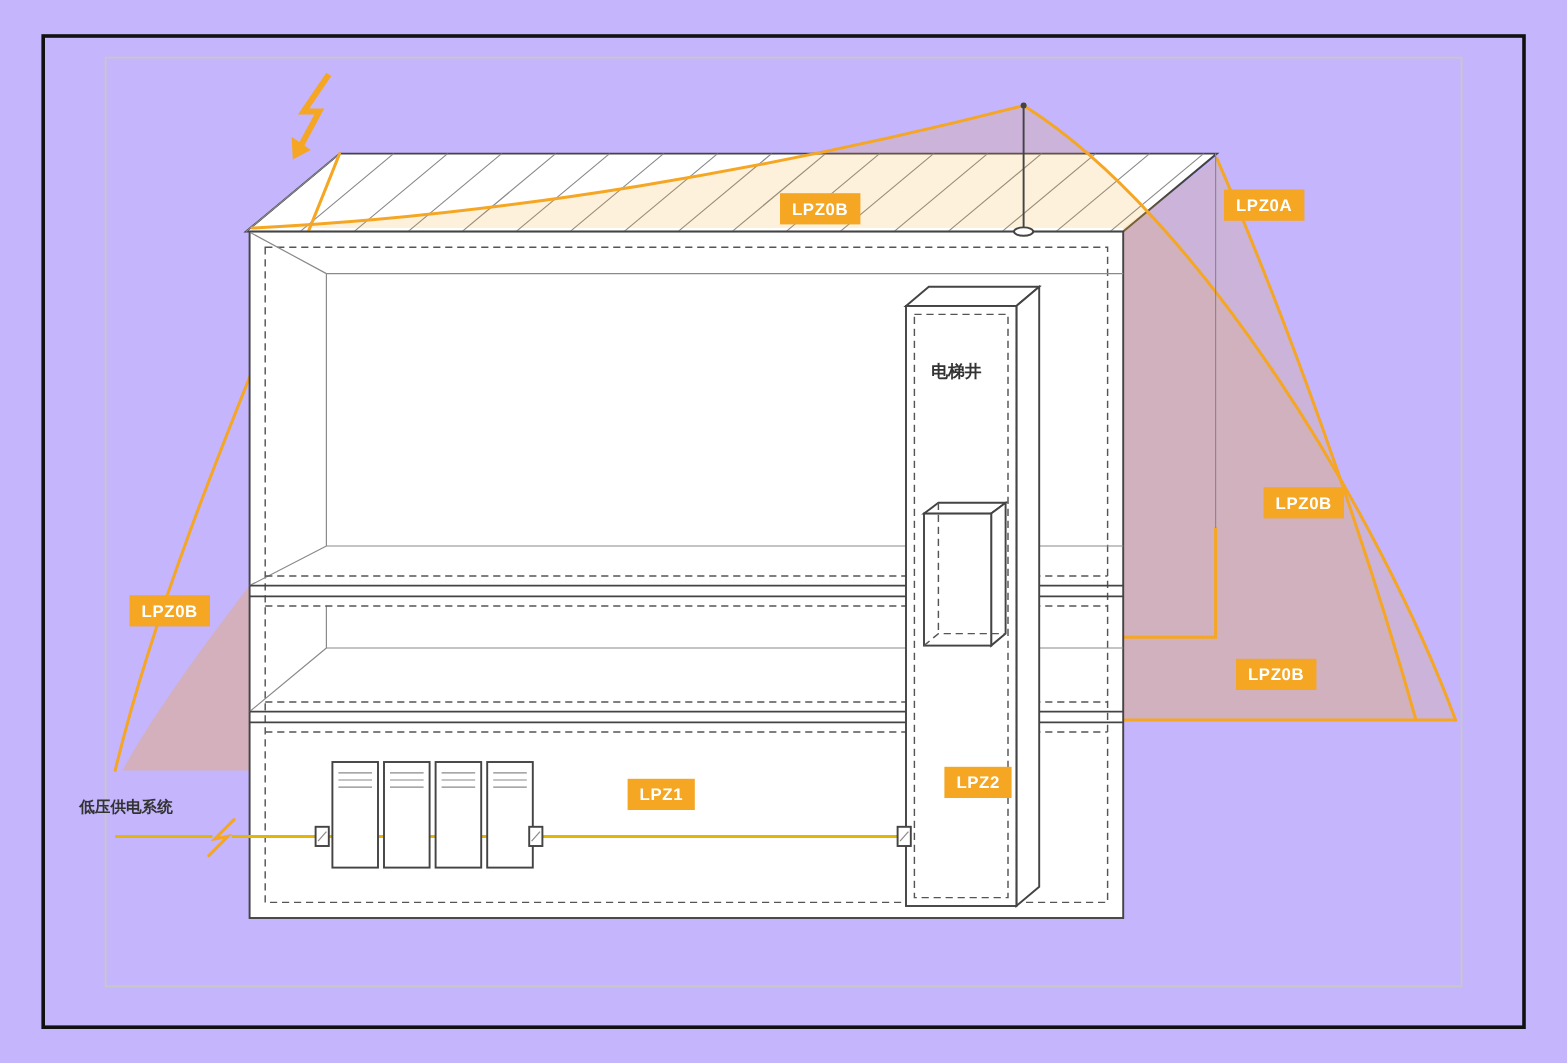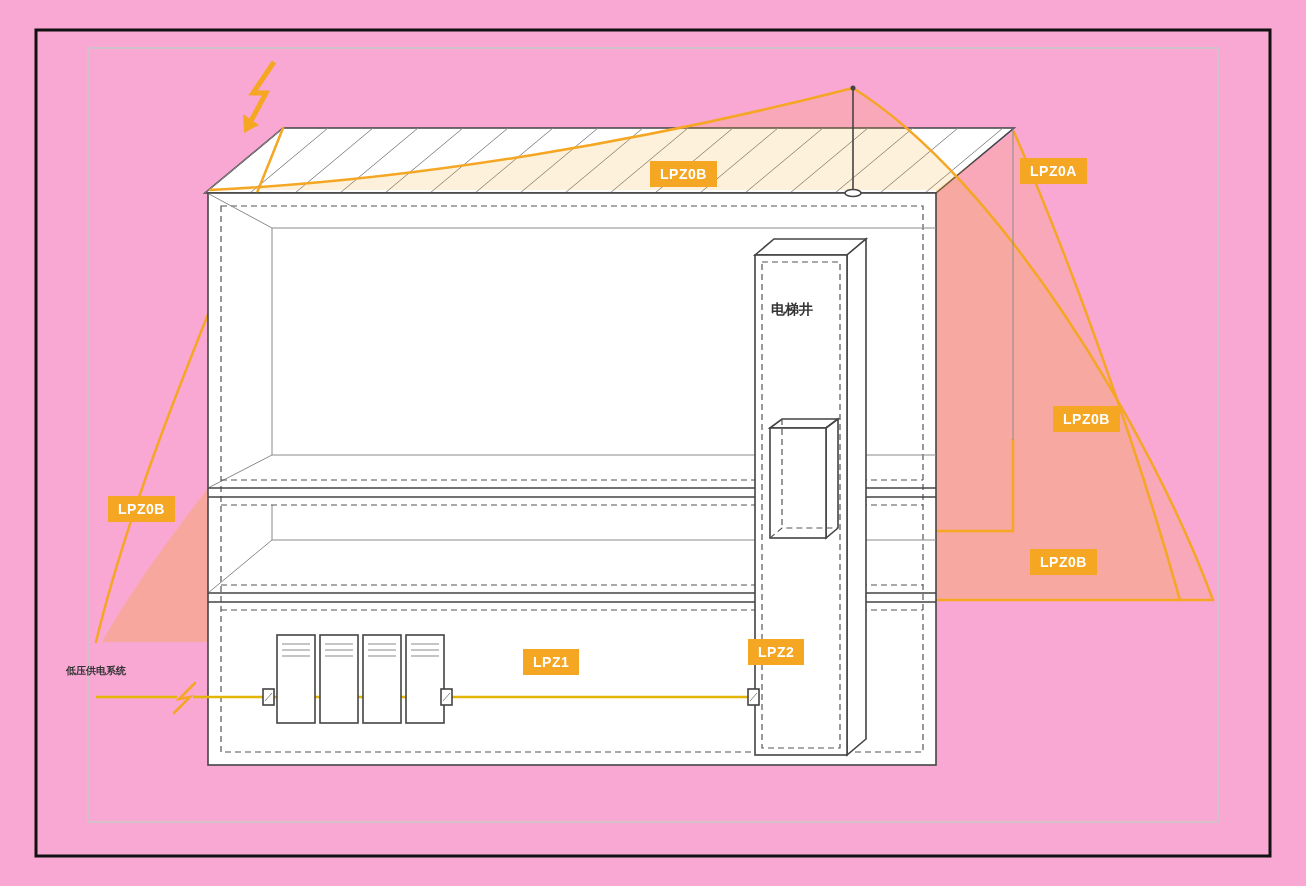--- a/index.html
+++ b/index.html
@@ -1,16 +1,16 @@
 <!DOCTYPE html>
 <html style="--accent: #F5A623; --wire: #E3B505; --line-dark: #444444; --frame-dark: #111111; --frame-light: #C8C8C8; --text-dark: #333333;"><head>
 <meta charset="utf-8">
 <style>
   html,body{margin:0;padding:0;background:#ffffff;}
-  .stage{position:relative;width:1306px;height:886px;background:#f9a8d4;font-family:"Liberation Sans",sans-serif;overflow:hidden;}
+  .stage{position:relative;width:1306px;height:886px;background:#c4b5fd;font-family:"Liberation Sans",sans-serif;overflow:hidden;}
   .stage svg{position:absolute;left:0;top:0;}
   .frame-outer{fill:none;stroke:var(--frame-dark,#111);stroke-width:3;}
   .frame-inner{fill:none;stroke:var(--frame-light,#c8c8c8);stroke-width:1.5;}
   .gl{stroke:var(--line-dark,#444);stroke-width:1.6;fill:none;}
   .glt{stroke:#8a8a8a;stroke-width:1;fill:none;}
   .dash{stroke:#555;stroke-width:1.2;fill:none;stroke-dasharray:6 4;}
   .white{fill:#fff;}
   .zl{stroke:var(--accent,#F5A623);stroke-width:2.5;fill:none;stroke-linecap:round;}
   .zf{fill:var(--accent,#F5A623);stroke:none;}
   .bolt{stroke:var(--accent,#F5A623);stroke-width:5;fill:none;stroke-linejoin:miter;}
@@ -114,16 +114,16 @@
       </g>
     </g>
   </svg>
 
   <div class="badge" style="left:650px;top:161px">LPZ0B</div>
   <div class="badge" style="left:1020px;top:158px">LPZ0A</div>
   <div class="badge" style="left:1053px;top:406px">LPZ0B</div>
   <div class="badge" style="left:1030px;top:549px">LPZ0B</div>
   <div class="badge" style="left:108px;top:496px">LPZ0B</div>
   <div class="badge" style="left:523px;top:649px">LPZ1</div>
-  <div class="badge" style="left:748px;top:639px">LPZ2</div>
-  <div class="dlabel" style="left:749px;top:301px;width:64px;text-align:right">电梯井</div>
-  <div class="dlabel" style="left:66px;top:665px;font-size:10px">低压供电系统</div>
+  <div class="badge" style="left:787px;top:639px">LPZ2</div>
+  <div class="dlabel" style="left:765px;top:301px;width:64px;text-align:center">电梯井</div>
+  <div class="dlabel" style="left:66px;top:665px;font-size:13px">低压供电系统</div>
 </div>
 
 </body></html>

